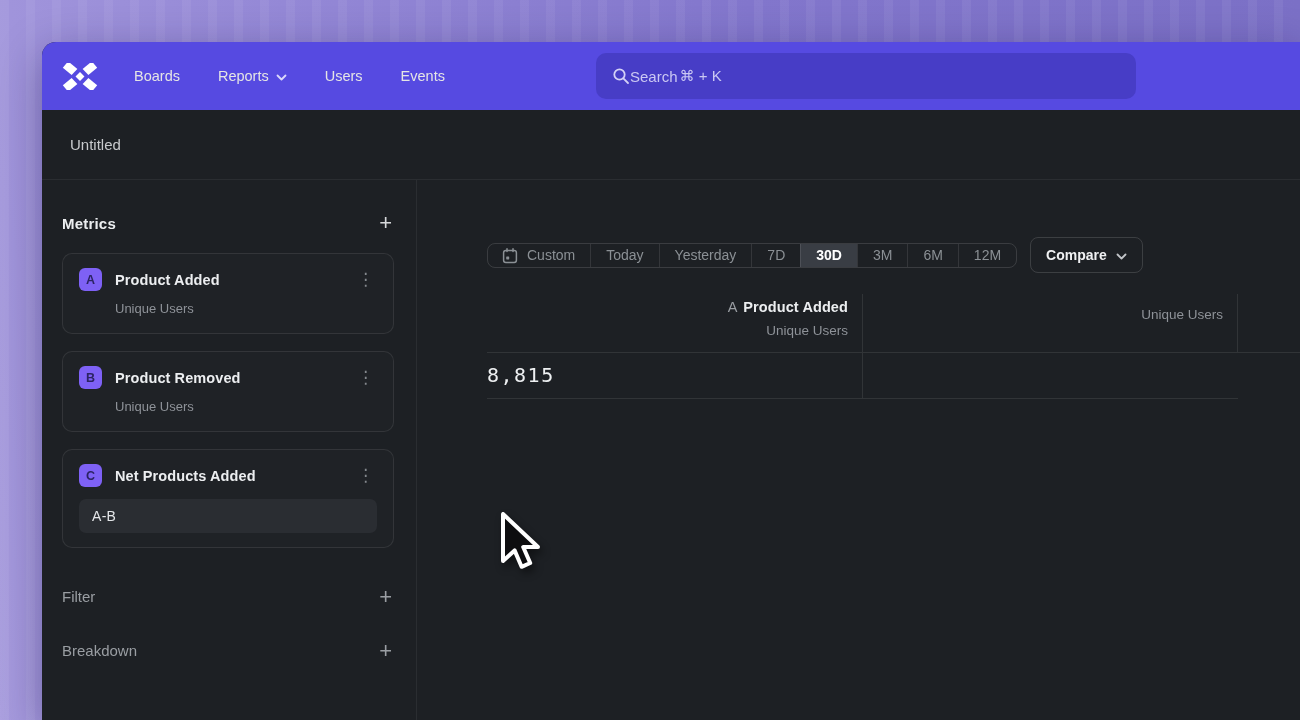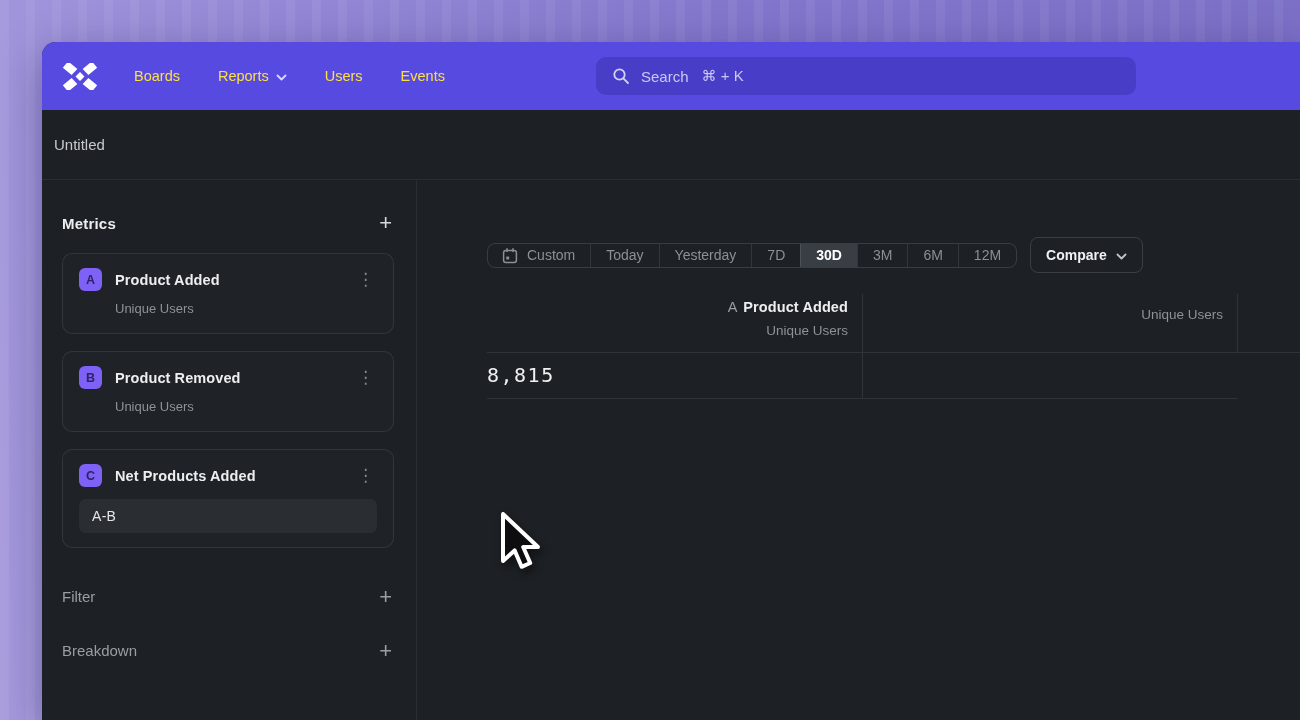--- a/index.html
+++ b/index.html
@@ -35,32 +35,32 @@
     box-shadow:0 12px 44px rgba(22,12,70,.38);
     display:flex;flex-direction:column;
   }
   
   .topnav{
     height:68px;flex:0 0 68px;background:var(--accent);
     display:flex;align-items:center;padding:0 0 0 20px;
   }
   .logo{width:36px;height:27px;flex:0 0 auto;}
   .nav-items{display:flex;align-items:center;gap:38px;margin-left:36px;list-style:none;}
-  .nav-item{color:#fde047;font-size:14.5px;font-weight:500;display:flex;align-items:center;gap:7px;cursor:pointer;}
+  .nav-item{color:#e5e5e5;font-size:14.5px;font-weight:500;display:flex;align-items:center;gap:7px;cursor:pointer;}
   .nav-item .chev{color:#dcd9fb;margin-top:2px;}
   .searchbar{
-    margin-left:auto;margin-right:164px;width:540px;height:38px;border-radius:10px;
-    background:var(--search-bg);display:flex;align-items:center;padding:12px 16px;gap:11px;
+    margin-left:auto;margin-right:164px;width:540px;height:46px;border-radius:10px;
+    background:var(--search-bg);display:flex;align-items:center;padding:12px 16px;
     color:#cbc8f3;font-size:15px;
   }
   .searchbar .shortcut{margin-left:2px;}
   
   .doc-header{
     height:70px;flex:0 0 70px;border-bottom:1px solid var(--line2);
-    display:flex;align-items:center;padding-left:12px;
+    display:flex;align-items:center;padding-left:28px;
     color:#c8cacd;font-size:15px;font-weight:500;
   }
   
   .content{flex:1;display:flex;min-height:0;}
   .sidebar{width:375px;flex:0 0 375px;border-right:1px solid var(--line2);padding:30px 22px 0 20px;}
   .section-head{display:flex;align-items:center;justify-content:space-between;height:26px;}
   .section-head .label{color:var(--txt);font-size:15px;font-weight:600;letter-spacing:.2px;}
   .plus-btn{color:#d6d8da;font-size:22px;font-weight:300;line-height:18px;cursor:pointer;padding:0 2px;}
   .metric-card{
     margin-top:17px;border:1px solid var(--line);border-radius:10px;

